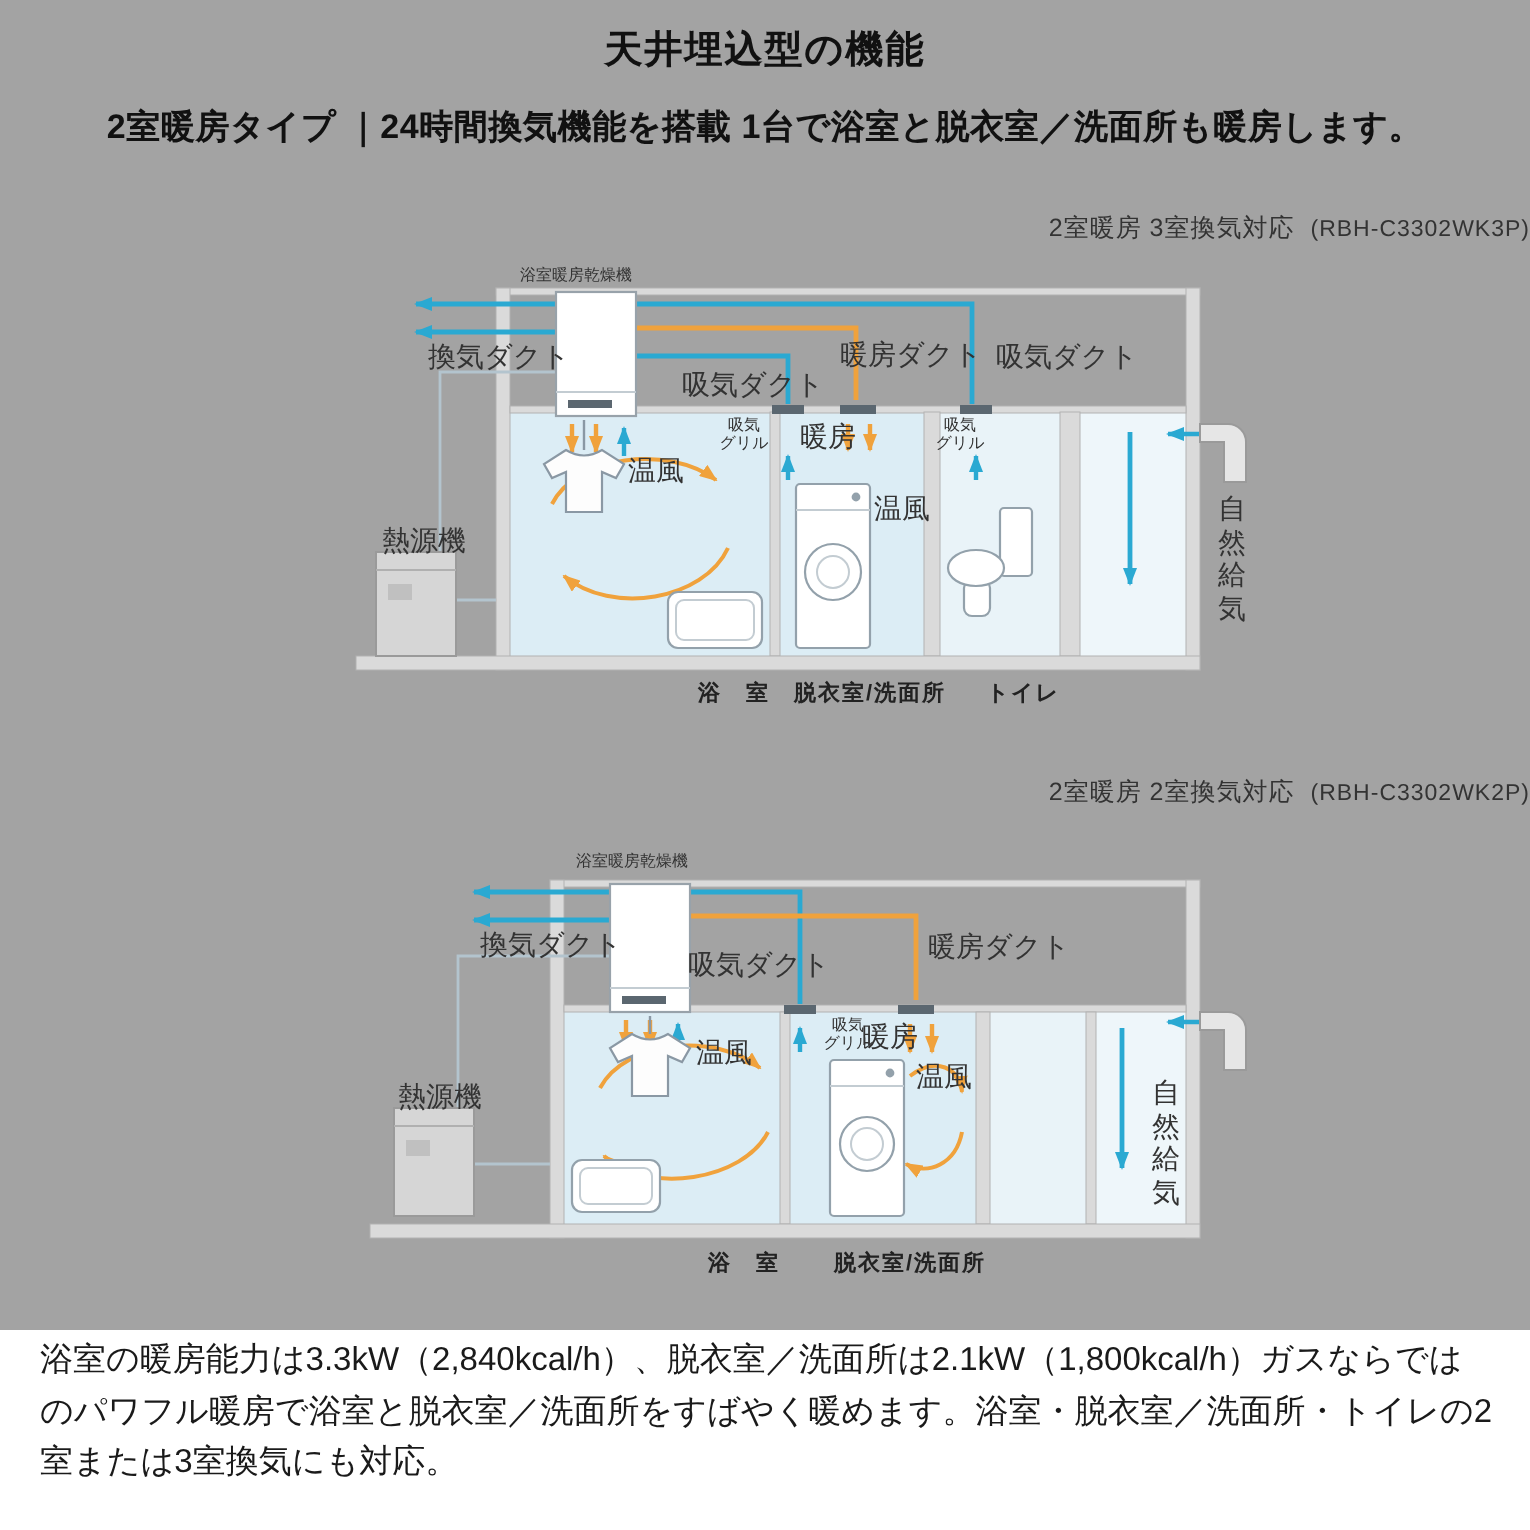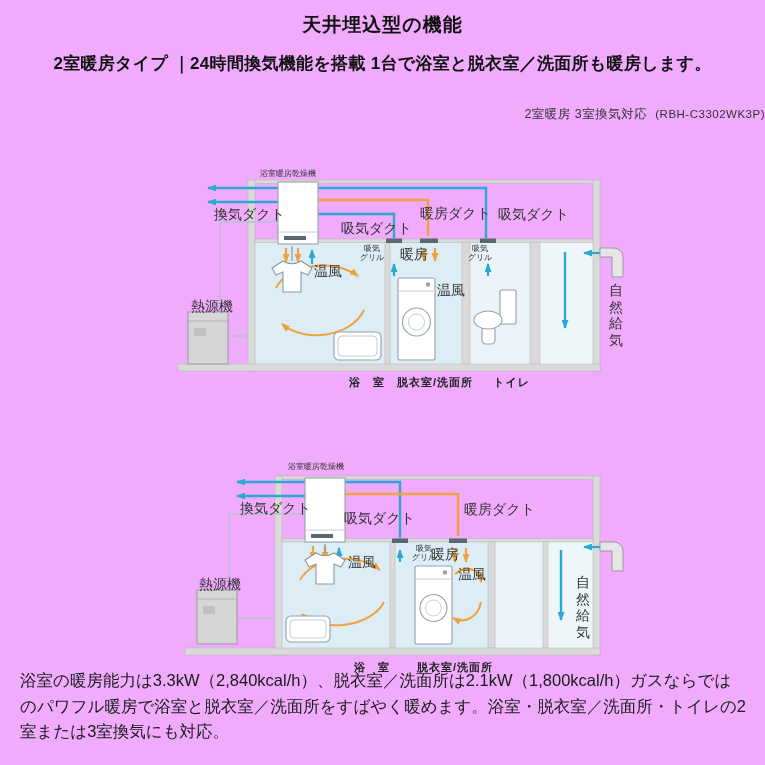--- a/index.html
+++ b/index.html
@@ -7,29 +7,29 @@
     --orange:#f0a23c;
     --roomBlue:#dcedf5;
     --wall:#dadada;
   }
   *{margin:0;padding:0;box-sizing:border-box;}
   body{
     width:765px;height:765px;background:#ffffff;overflow:hidden;
     font-family:"Liberation Sans","DejaVu Sans",sans-serif;color:#1a1a1a;
     position:relative;
   }
-  .page{position:absolute;inset:0;width:765px;height:765px;background:#f0abfc;}
+  .page{position:absolute;inset:0;width:765px;height:665px;background:#a3a3a3;}
   .title{position:absolute;top:12px;left:0;width:765px;text-align:center;
     font-size:19px;font-weight:bold;color:#111;letter-spacing:1px;}
   .subtitle{position:absolute;top:52px;left:0;width:765px;text-align:center;
     font-size:17px;font-weight:bold;color:#111;letter-spacing:.3px;}
   .caption{position:absolute;left:0;width:765px;text-align:right;
     font-size:12.5px;color:#333;letter-spacing:.5px;}
   .caption .model{font-size:11.5px;margin-left:4px;}
-  .scene{position:absolute;width:515px;height:238px;left:128px;margin-top:36px;}
+  .scene{position:absolute;width:515px;height:238px;left:128px;}
   .scene svg{position:absolute;left:0;top:0;}
   .lbl{position:absolute;font-size:14px;color:#333;line-height:1.18;white-space:pre-line;}
   .s8{font-size:8px;}
   .c{text-align:center;}
   .room-name{position:absolute;font-size:11px;font-weight:bold;color:#222;
     text-align:right;letter-spacing:1px;white-space:nowrap;}
   .footer{position:absolute;left:20px;top:652px;width:728px;
     font-size:16.5px;line-height:1.56;color:#1a1a1a;margin-top:16px;}
   
   .room-b{fill:var(--roomBlue);}
@@ -182,20 +182,24 @@
     <div class="lbl" style="left:186px;top:99px;">温風</div>
     <div class="lbl" style="left:309px;top:118px;">温風</div>
     <div class="lbl" style="left:63px;top:134px;">熱源機</div>
     <div class="lbl c" style="left:477px;top:118px;width:22px;">自然
 給気</div>
     <div class="room-name" style="left:127px;top:211px;width:130px;">浴　室</div>
     <div class="room-name" style="left:250px;top:211px;width:95px;">脱衣室/洗面所</div>
     <div class="room-name" style="left:342px;top:211px;width:60px;">トイレ</div>
   </div>
 
+  <div class="caption" style="top:388px;">
+    <span>2室暖房 2室換気対応</span>
+    <span class="model">(RBH-C3302WK2P)</span>
+  </div>
 
   <div class="scene" style="top:414px;">
     <svg width="515" height="238" viewBox="0 0 515 238">
       <defs>
         <marker id="mC2" markerWidth="9" markerHeight="7" refX="8" refY="3.5" orient="auto" markerUnits="userSpaceOnUse">
           <path d="M0,0 L9,3.5 L0,7 Z" class="fill-c"></path>
         </marker>
         <marker id="mO2" markerWidth="9" markerHeight="7" refX="8" refY="3.5" orient="auto" markerUnits="userSpaceOnUse">
           <path d="M0,0 L9,3.5 L0,7 Z" class="fill-o"></path>
         </marker>

